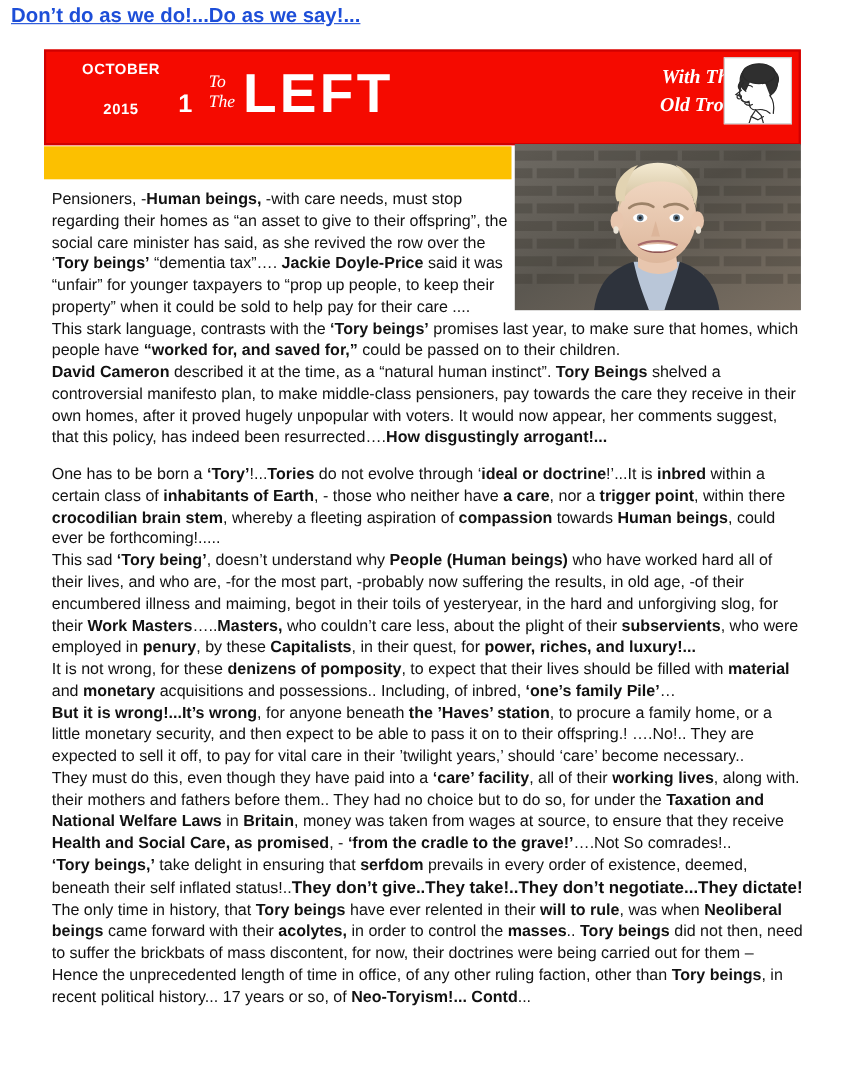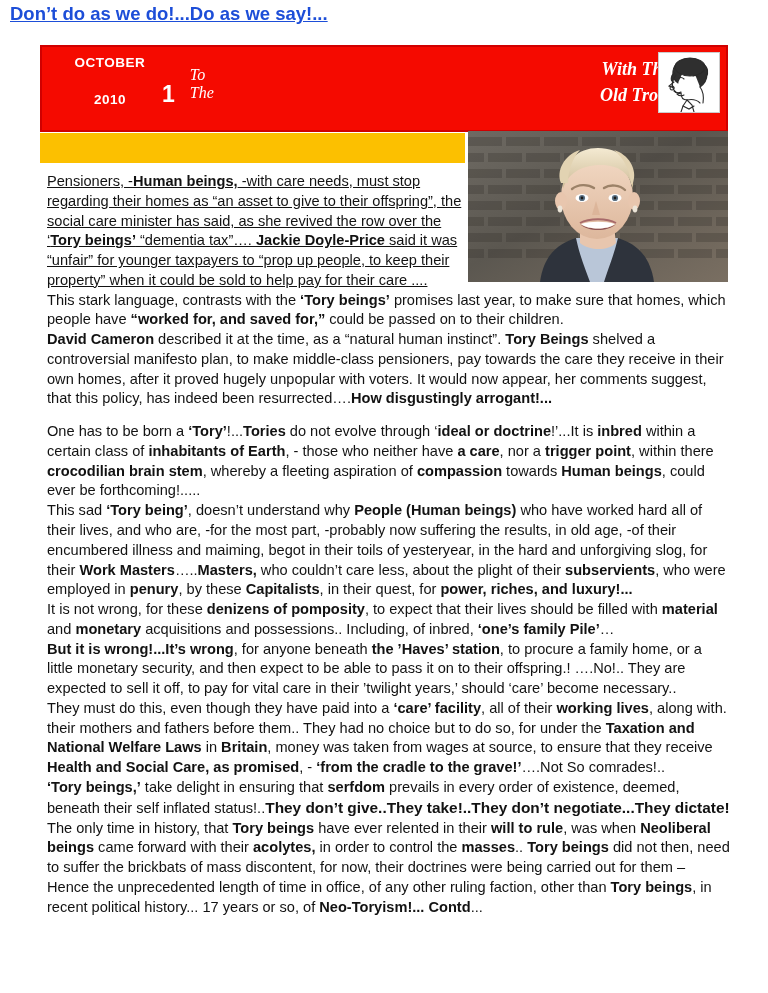--- a/index.html
+++ b/index.html
@@ -145,21 +145,20 @@
   }
   p {
     margin: 0;
     font-size: 14.6px;
     line-height: 1.355;
     color: #121212;
     text-align: left;
   }
   .p-lead {
     width: 415px;
-    text-decoration: underline;
   }
   .gap { height: 13px; }
   .emph {
     font-weight: bold;
   }
   .shout {
     font-weight: bold;
     font-size: 15.4px;
   }
 
@@ -175,29 +174,30 @@
     margin-top: 35px;
   }
 </style>
 </head>
 <body>
 
 <div class="masthead">
 
   <div class="mast-date">
     <span class="mast-month">OCTOBER</span>
-    <span class="mast-year">2010</span>
+    <span class="mast-year">2015</span>
   </div>
 
   <div class="mast-title">
     <span class="mast-num">1</span>
     <span class="mast-toThe">
       <span>To</span>
       <span>The</span>
     </span>
+    <span class="mast-word">LEFT</span>
   </div>
 
   <div class="mast-strap">
     <span>With The</span>
     <span>Old Trot..</span>
   </div>
 
   <div class="mast-logo">
     <svg width="60" height="59" viewBox="0 0 60 59" xmlns="http://www.w3.org/2000/svg">
       <g fill="none" stroke="#2a2a2a" stroke-width="1.1" stroke-linecap="round">

